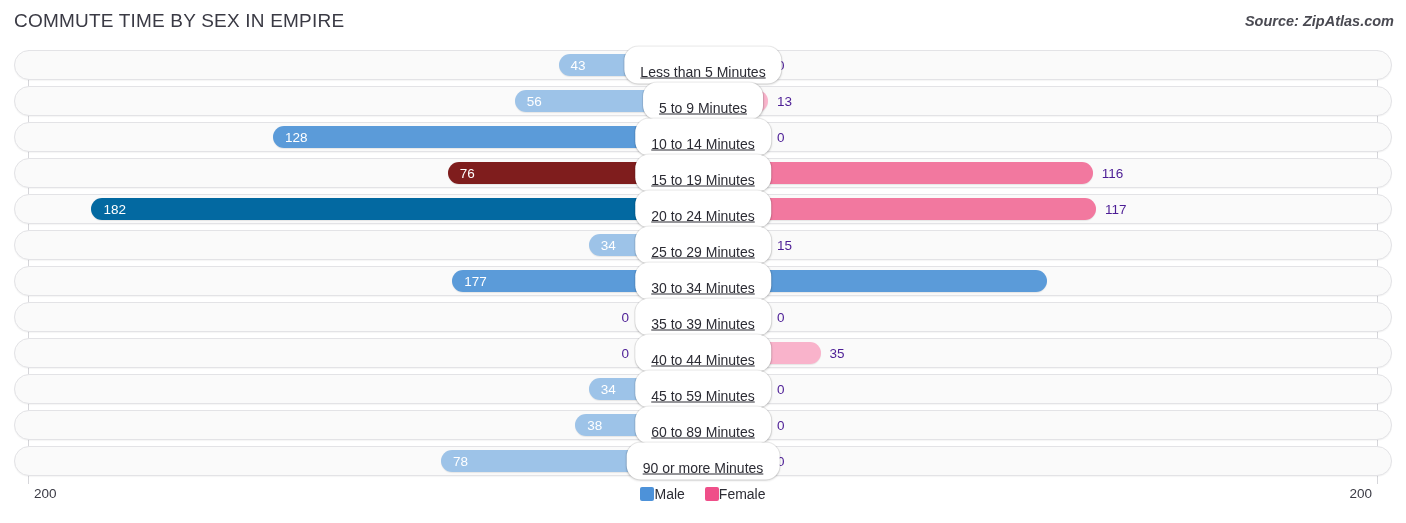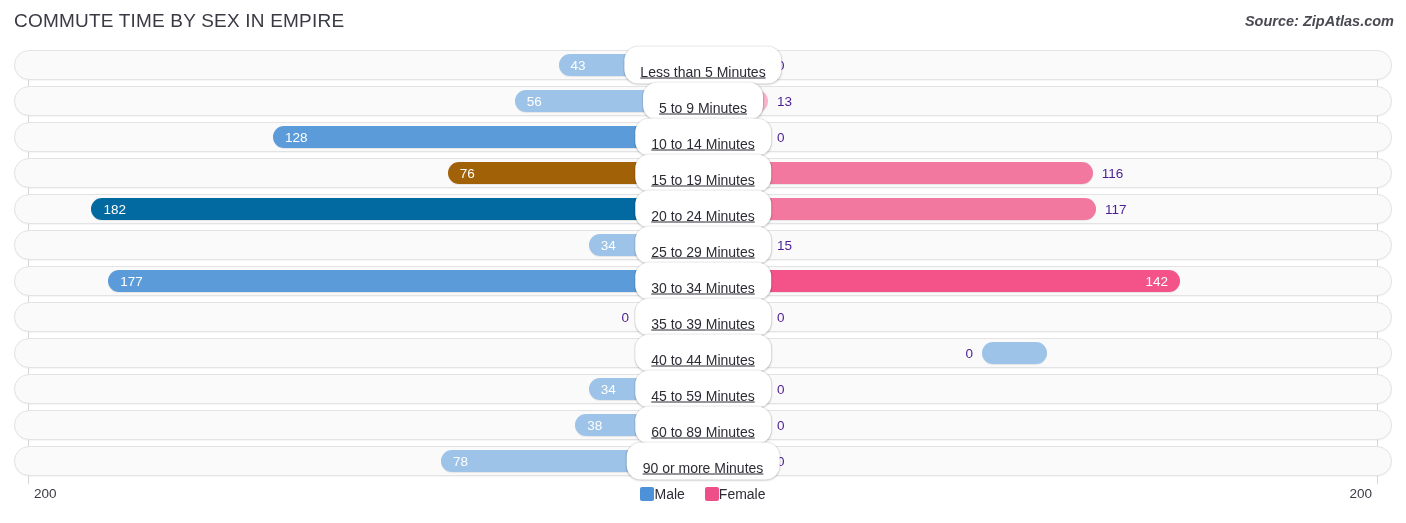--- a/index.html
+++ b/index.html
@@ -223,21 +223,21 @@
             <div class="half right">
               <div class="bar female" style="width: 65px; background: rgb(249, 179, 203);"></div>
               <span class="bar-val-out">0</span>
             </div>
           </div>
           <div class="cat-pill">10 to 14 Minutes</div>
         </div>
         <div class="row">
           <div class="bars">
             <div class="half left">
-              <div class="bar male" style="width: 255.36px; background: #a16207;">
+              <div class="bar male" style="width: 255.36px; background: #7f1d1d;">
                 <span class="bar-val-in">76</span>
               </div>
             </div>
             <div class="half right">
               <div class="bar female" style="width: 389.76px; background: rgb(242, 120, 159);"></div>
               <span class="bar-val-out">116</span>
             </div>
           </div>
           <div class="cat-pill">15 to 19 Minutes</div>
         </div>
@@ -269,25 +269,20 @@
           </div>
           <div class="cat-pill">25 to 29 Minutes</div>
         </div>
         <div class="row">
           <div class="bars">
             <div class="half left">
               <div class="bar male" style="width: 594.72px; background: rgb(91, 155, 217); margin-left: 8px;">
                 <span class="bar-val-in">177</span>
               </div>
             </div>
-            <div class="half right">
-              <div class="bar female" style="width: 477.12px; background: rgb(244, 83, 138);">
-                <span class="bar-val-in">142</span>
-              </div>
-            </div>
           </div>
           <div class="cat-pill">30 to 34 Minutes</div>
         </div>
         <div class="row">
           <div class="bars">
             <div class="half left">
               <span class="bar-val-out">0</span>
               <div class="bar male" style="width: 65px; background: rgb(157, 195, 232);"></div>
             </div>
             <div class="half right">
@@ -295,20 +290,24 @@
               <span class="bar-val-out">0</span>
             </div>
           </div>
           <div class="cat-pill">35 to 39 Minutes</div>
         </div>
         <div class="row">
           <div class="bars">
             <div class="half left">
               <span class="bar-val-out">0</span>
               <div class="bar male" style="width: 65px; background: rgb(157, 195, 232);"></div>
+            </div>
+            <div class="half right">
+              <div class="bar female" style="width: 117.6px; background: rgb(249, 179, 203);"></div>
+              <span class="bar-val-out">35</span>
             </div>
           </div>
           <div class="cat-pill">40 to 44 Minutes</div>
         </div>
         <div class="row">
           <div class="bars">
             <div class="half left">
               <div class="bar male" style="width: 114.24px; background: rgb(157, 195, 232);">
                 <span class="bar-val-in">34</span>
               </div>

